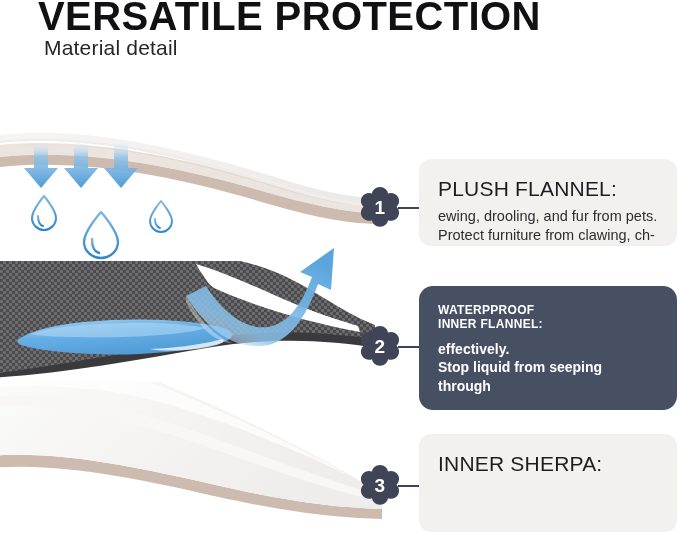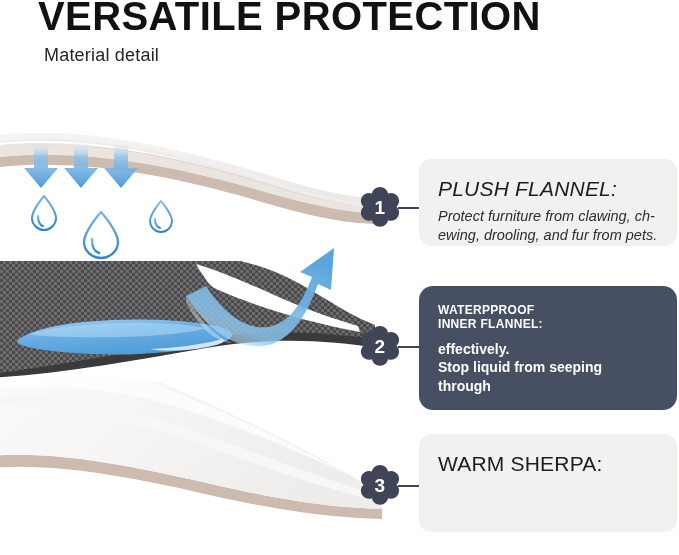--- a/index.html
+++ b/index.html
@@ -29,22 +29,22 @@
     top: -6px;
     font-size: 40px;
     font-weight: 700;
     letter-spacing: 0.4px;
     color: #111113;
     white-space: nowrap;
   }
   #page-subtitle {
     position: absolute;
     left: 44px;
-    top: 45px;
-    font-size: 18px;
+    top: 36px;
+    font-size: 21px;
     font-weight: 400;
     color: #25262b;
     letter-spacing: 0.2px;
     white-space: nowrap;
   }
 
   
   #illustration {
     position: absolute;
     left: 0;
@@ -98,21 +98,21 @@
     box-sizing: border-box;
     border-radius: 12px;
     padding: 18px 19px 16px 19px;
   }
   .card-light {
     background: #f3f1ef;
   }
   .card-dark {
     background: #474f63;
   }
-  #card-1 { top: 159px; height: 87px; font-style: italic; }
+  #card-1 { top: 159px; height: 87px; }
   #card-2 { top: 286px; height: 124px; border-radius: 14px; }
   #card-3 { top: 434px; height: 98px; }
 
   .card-title {
     font-size: 21px;
     font-weight: 400;
     letter-spacing: 0.2px;
     color: #1c1d21;
     line-height: 1.1;
     margin: 0 0 7px 0;
@@ -336,31 +336,31 @@
              C42,24.2 43,28.2 41,31.7 C39,35.2 34.5,36.7 31,35.2 C30.5,38.7 27.5,41.7 23,41.7
              C18.5,41.7 15.5,38.7 15,35.2 C11.5,36.7 7,35.2 5,31.7 C3,28.2 4,24.2 6.5,21.8
              C4,19.5 3,15.5 5,12 C7,8.5 11.5,7 15,8.5 C15.5,5 18.5,2 23,2 Z" fill="#3f4557"></path>
   </svg>
   <div class="badge-num">3</div>
 </div>
 
 <div class="card card-light" id="card-1">
   <div class="card-title">PLUSH FLANNEL:</div>
   <div class="card-body">
+    <div>ewing, drooling, and fur from pets.</div>
     <div>Protect furniture from clawing, ch-</div>
-    <div>ewing, drooling, and fur from pets.</div>
   </div>
 </div>
 
 <div class="card card-dark" id="card-2">
   <div class="card-title">
     <div>WATERPPROOF</div>
     <div>INNER FLANNEL:</div>
   </div>
   <div class="card-body">
     <div>effectively.</div>
     <div>Stop liquid from seeping through</div>
   </div>
 </div>
 
 <div class="card card-light" id="card-3">
-  <div class="card-title">WARM SHERPA:</div>
+  <div class="card-title">INNER SHERPA:</div>
 </div>
 
 </body></html>

